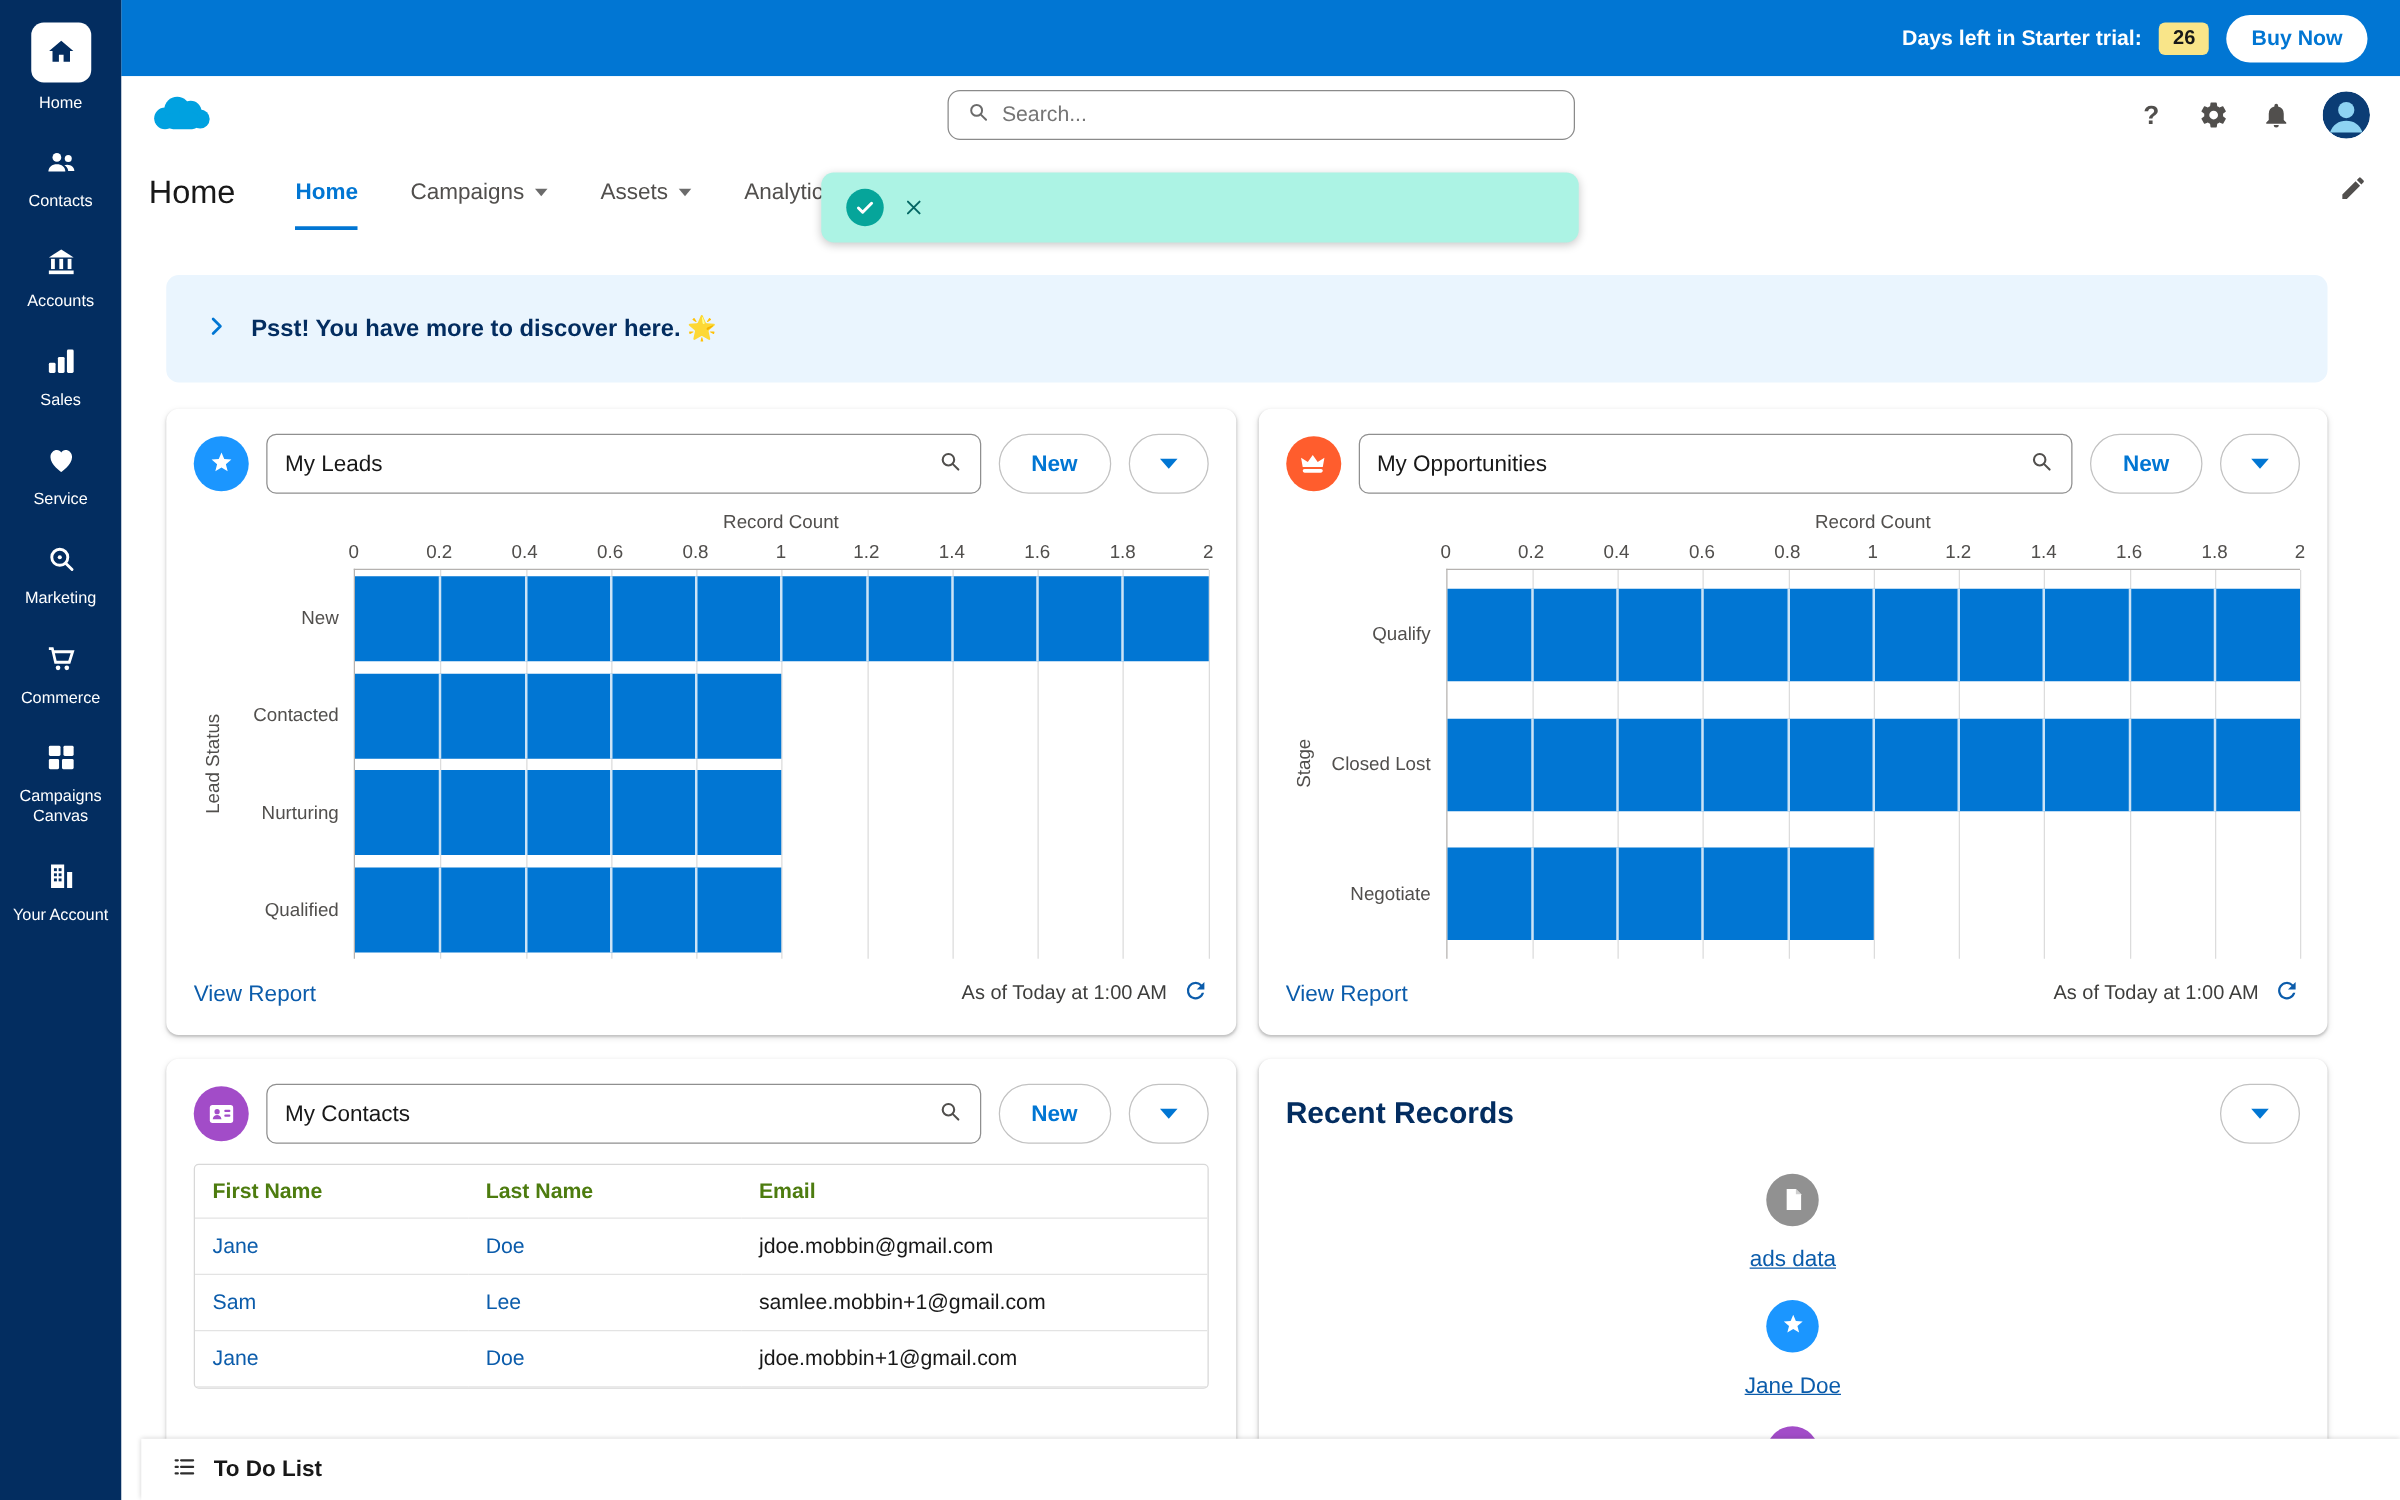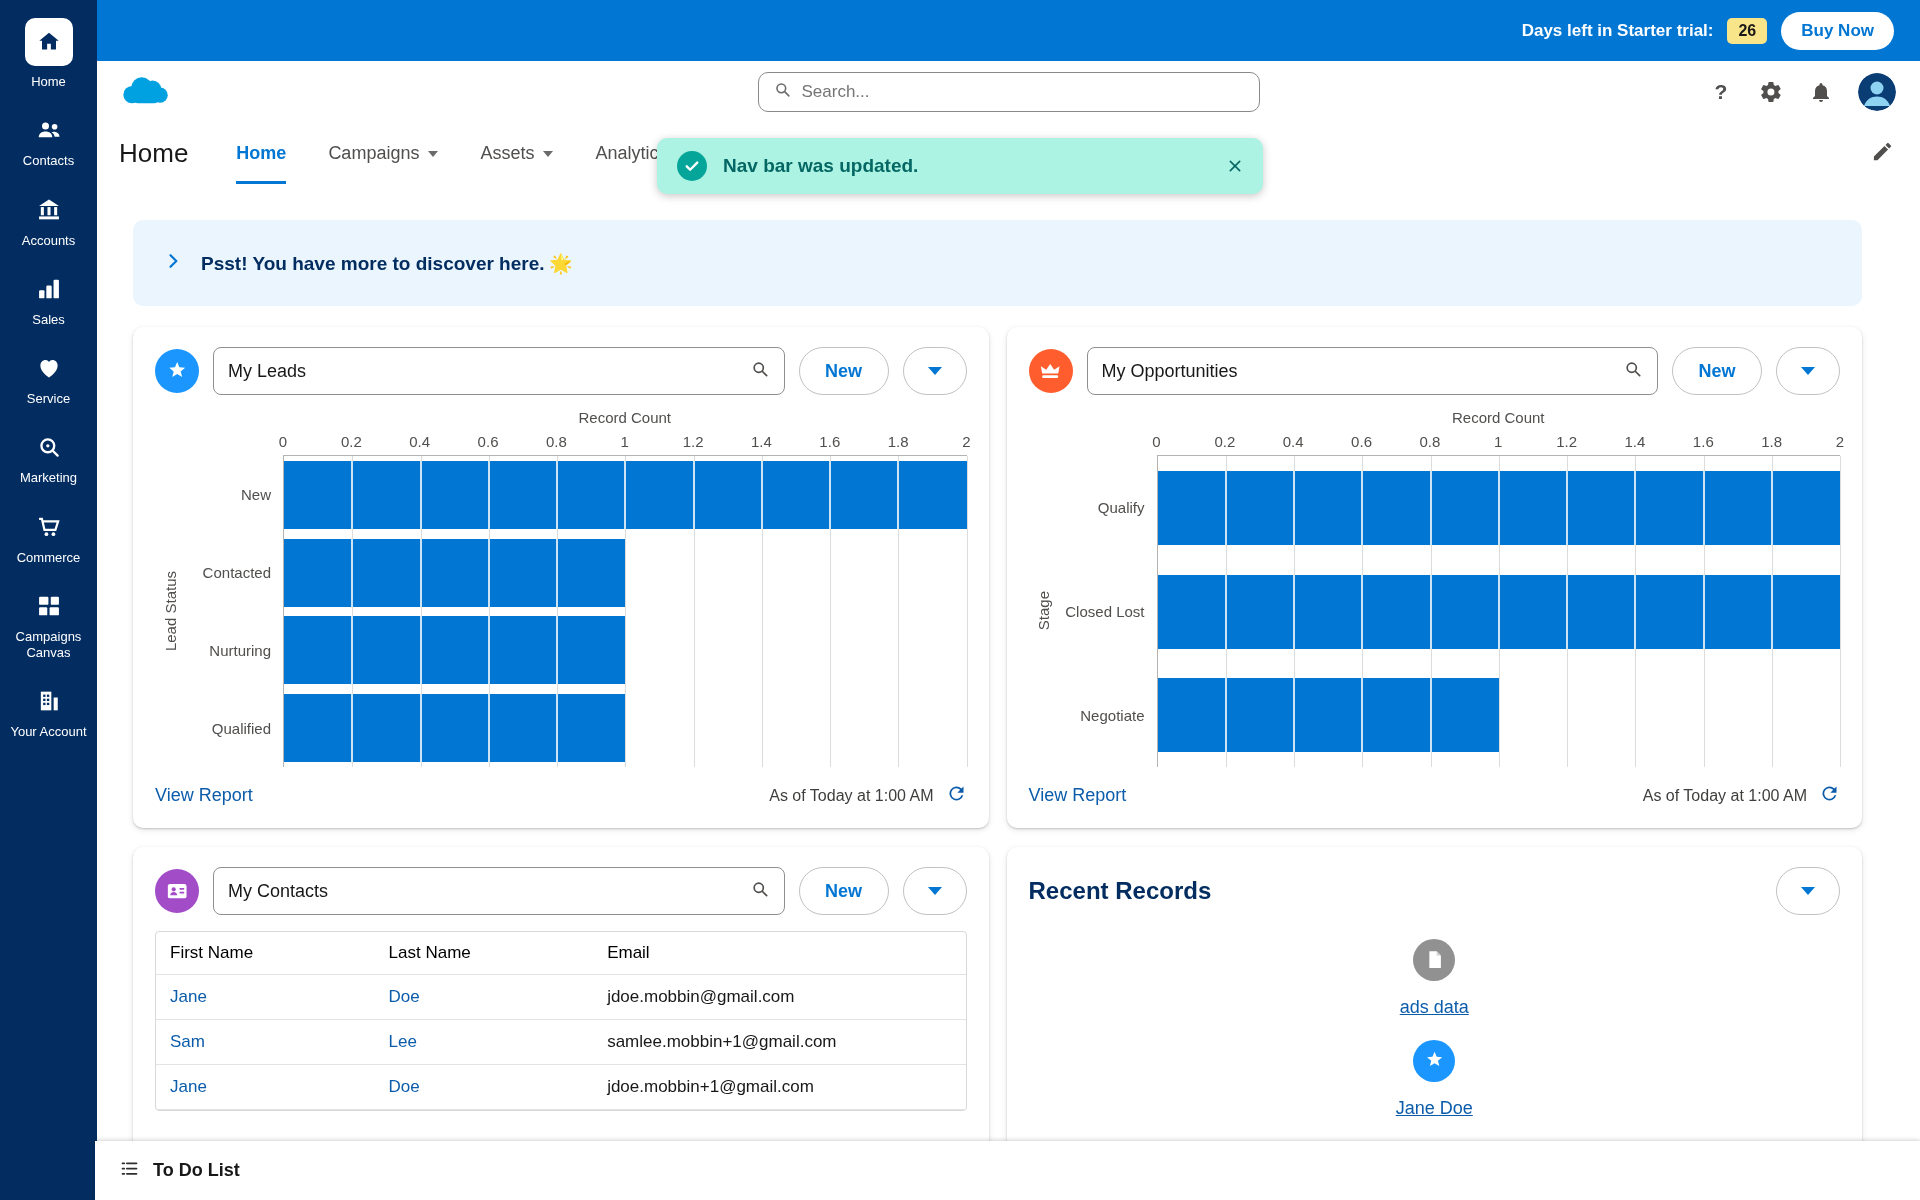--- a/index.html
+++ b/index.html
@@ -83,35 +83,35 @@
   .bar .sep { position:absolute; top:0; bottom:0; width:2px; background:rgba(255,255,255,.8); transform:translateX(-1px); }
 
   .card-foot { display:flex; justify-content:space-between; align-items:center; margin-top:auto; padding-top:12px; }
   .view-report { color:#0B5CAB; font-size:18px; cursor:pointer; }
   .asof { display:flex; align-items:center; gap:12px; color:#3e3e3c; font-size:16px; }
   .asof svg { width:21px; height:21px; cursor:pointer; }
 
   
   .tablewrap { margin-top:16px; border:1px solid #d8d8d8; border-radius:4px; overflow:hidden; }
   table { width:100%; border-collapse:collapse; font-size:17px; }
-  th { text-align:left; font-weight:normal; padding:11px 14px; border-bottom:1px solid #e3e3e3; color:#000000; }
+  th { text-align:left; font-weight:bold; padding:11px 14px; border-bottom:1px solid #e3e3e3; color:#4d7c0f; }
   th:nth-child(1), td:nth-child(1) { width:27%; }
   th:nth-child(2), td:nth-child(2) { width:27%; }
   td { padding:12px 14px; border-bottom:1px solid #e3e3e3; color:#181818; }
   td.link { color:#0B5CAB; cursor:pointer; }
 
   
   .recent-head { display:flex; justify-content:space-between; align-items:center; }
   .recent-title { font-size:24px; font-weight:bold; color:#032D60; }
   .recent-list { margin-top:24px; display:flex; flex-direction:column; gap:22px; }
   .recent-item { display:flex; align-items:center; gap:16px; cursor:pointer;flex-direction:column; }
   .recent-link { color:#0B5CAB; font-size:18px; text-decoration:underline; }
 
   
-  .todobar { position:absolute; left:95px; right:0; bottom:0; height:59px; background:#fff; box-shadow:0 -1px 4px rgba(0,0,0,.18); display:flex; align-items:center; gap:13px; padding-left:24px; z-index:60; cursor:pointer;margin-top:43px; }
+  .todobar { position:absolute; left:113px; right:0; bottom:0; height:49px; background:#fff; box-shadow:0 -1px 4px rgba(0,0,0,.18); display:flex; align-items:center; gap:13px; padding-left:24px; z-index:60; cursor:pointer;margin-top:43px; }
   .todobar svg { width:21px; height:21px; }
   .todo-label { font-size:18px; font-weight:bold; color:#181818; }
 
   
   .toast { position:absolute; top:138px; left:50%; transform:translateX(-50%); width:606px; background:#ACF3E4; border-radius:10px; display:flex; align-items:center; gap:16px; padding:13px 20px; z-index:80; box-shadow:0 2px 8px rgba(0,0,0,.22); }
   .toast-check { width:30px; height:30px; border-radius:50%; background:#06A59A; display:flex; align-items:center; justify-content:center; flex:none; }
   .toast-check svg { width:18px; height:18px; }
   .toast-msg { font-size:19px; font-weight:bold; color:#056764; flex:1; }
   .toast-close { cursor:pointer; display:flex; }
   .toast-close svg { width:16px; height:16px; }
@@ -630,19 +630,18 @@
   </span>
   <span class="todo-label">To Do List</span>
 </div>
 
 <div class="toast">
   <span class="toast-check">
     <svg viewBox="0 0 24 24" fill="none" stroke="#fff" stroke-width="3.2" stroke-linecap="round" stroke-linejoin="round">
         <path d="M5 12.5l4.5 4.5L19 7.5"></path>
       </svg>
   </span>
-  <span class="toast-msg">Nav bar was updated.</span>
   <span class="toast-close">
     <svg viewBox="0 0 24 24" fill="none" stroke="#056764" stroke-width="2.4" stroke-linecap="round">
         <path d="M5 5l14 14M19 5L5 19"></path>
       </svg>
   </span>
 </div>
 
 </body></html>

